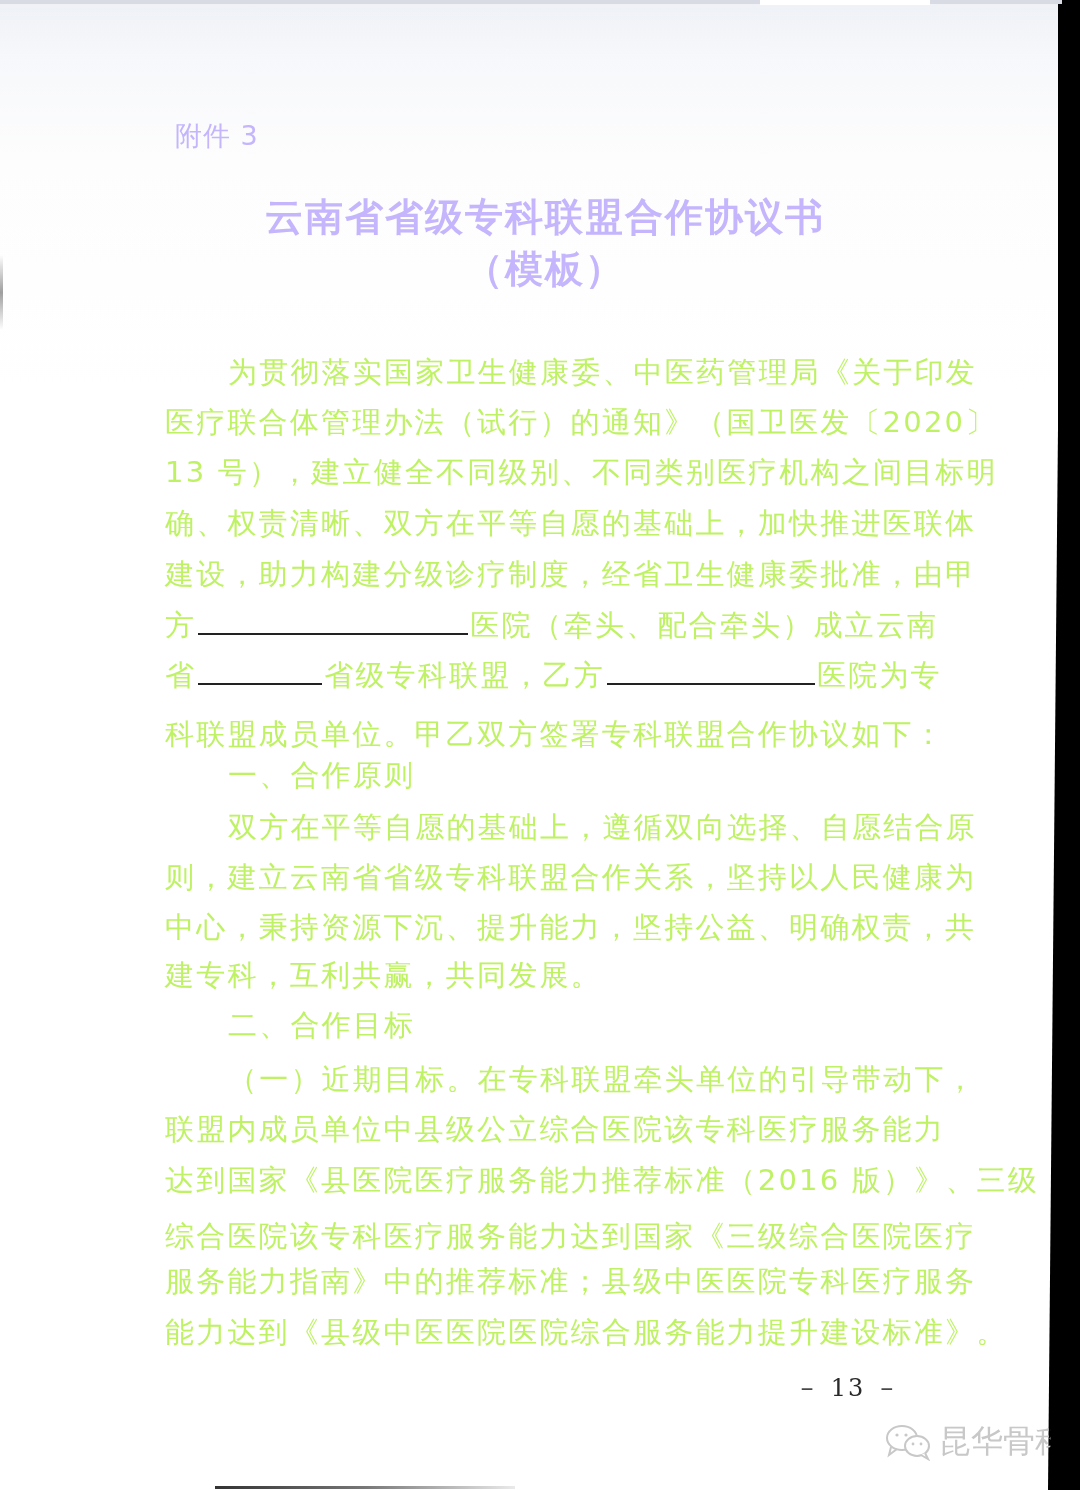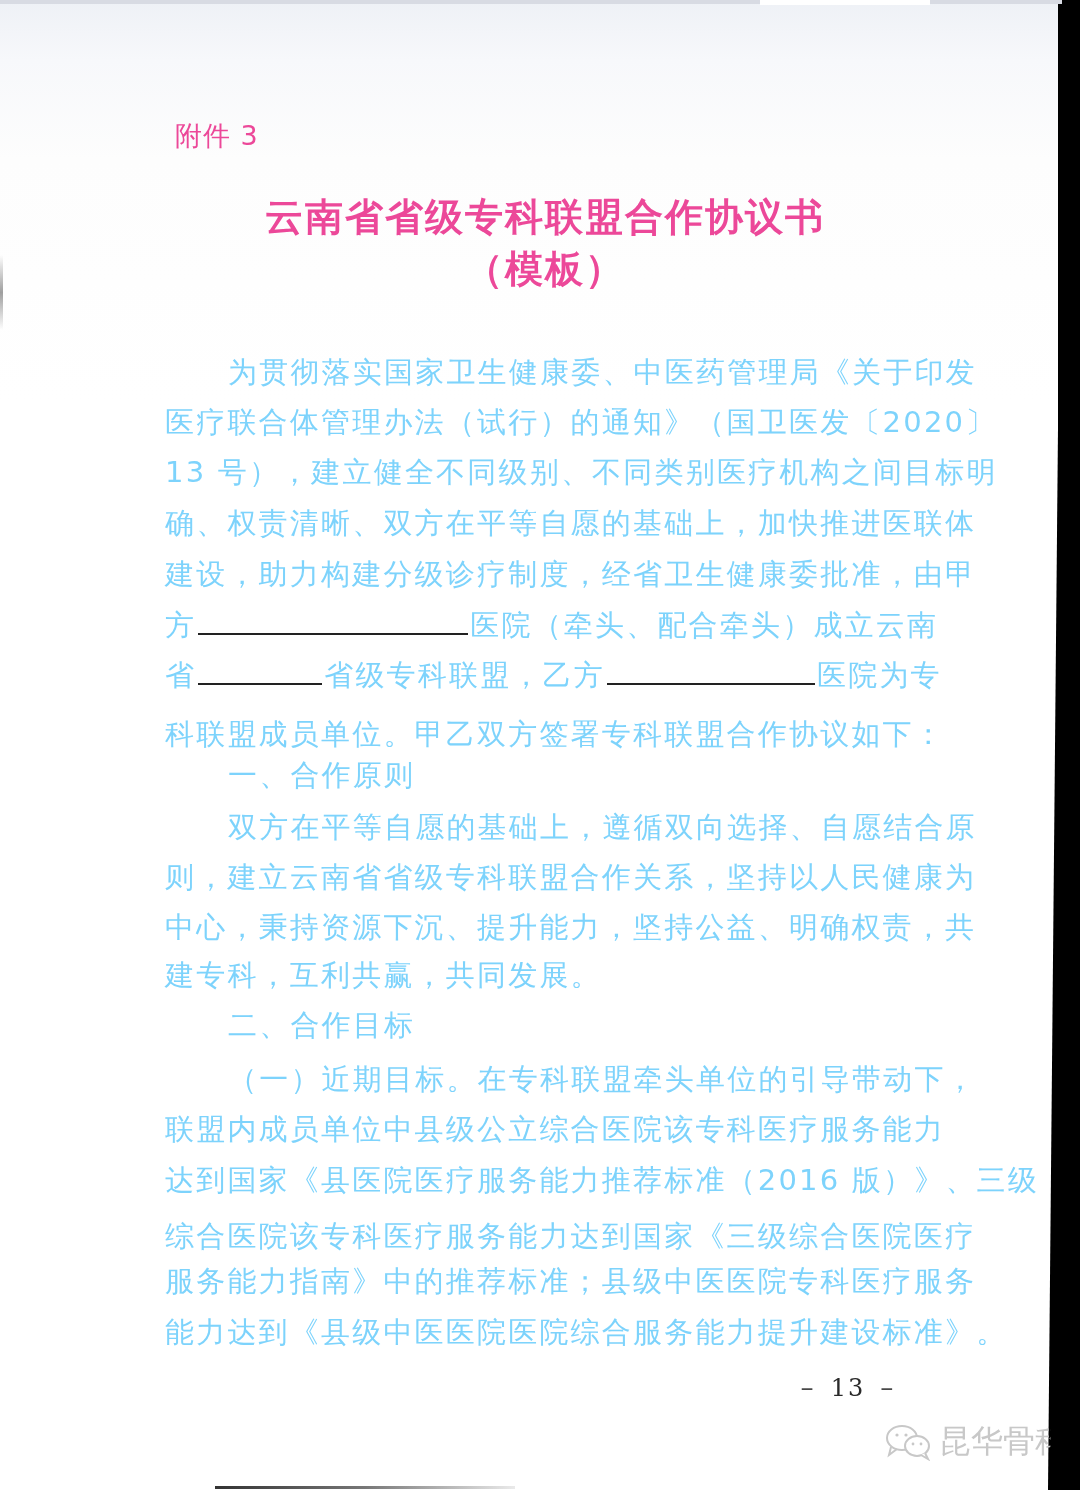--- a/index.html
+++ b/index.html
@@ -50,21 +50,21 @@
     .bottom-line {
       position: absolute;
       left: 215px;
       top: 1486px;
       width: 300px;
       height: 3px;
       background: linear-gradient(90deg, #333 0%, #777 50%, rgba(150,150,150,0.2) 100%);
     }
     .text {
       position: absolute;
-      color: #ec4899;
+      color: #c4b5fd;
       font-family: "DejaVu Sans", sans-serif;
       white-space: nowrap;
     }
     .attachment {
       left: 175px;
       top: 118px;
       font-size: 27px;
       letter-spacing: 1px;
     }
     .title {
@@ -75,21 +75,21 @@
       font-weight: bold;
       letter-spacing: 2px;
     }
     .title-1 { top: 192px; }
     .title-2 { top: 244px; }
     .line {
       position: absolute;
       left: 165px;
       font-size: 29px;
       letter-spacing: 2.2px;
-      color: #7dd3fc;
+      color: #bef264;
       white-space: nowrap;
     }
     .indent { left: 228px; }
     .blank {
       display: inline-block;
       border-bottom: 2px solid #222;
       height: 26px;
       vertical-align: baseline;
       margin: 0 2px;
     }

